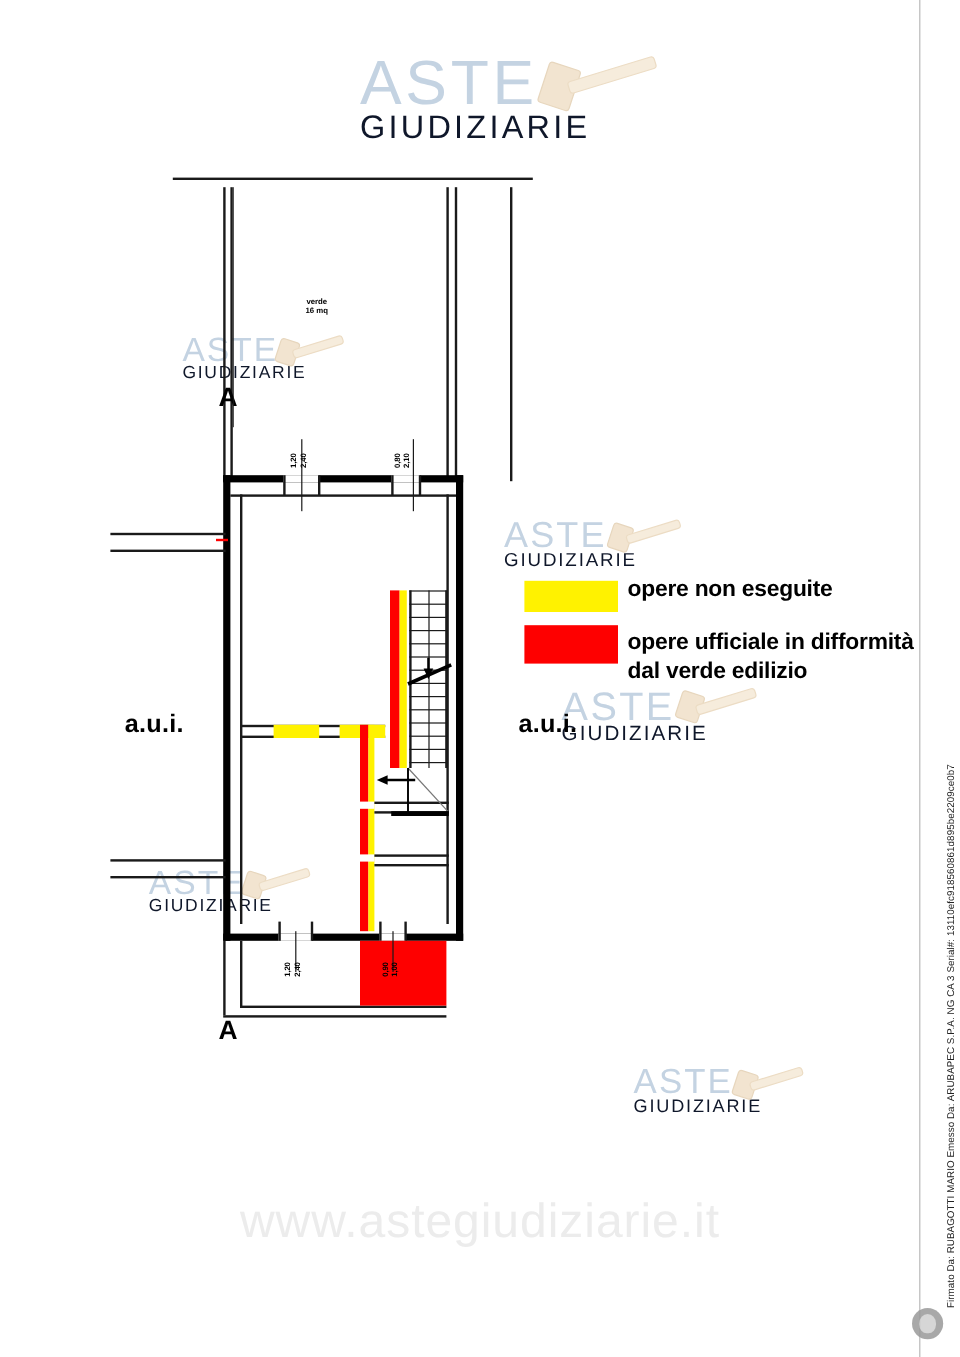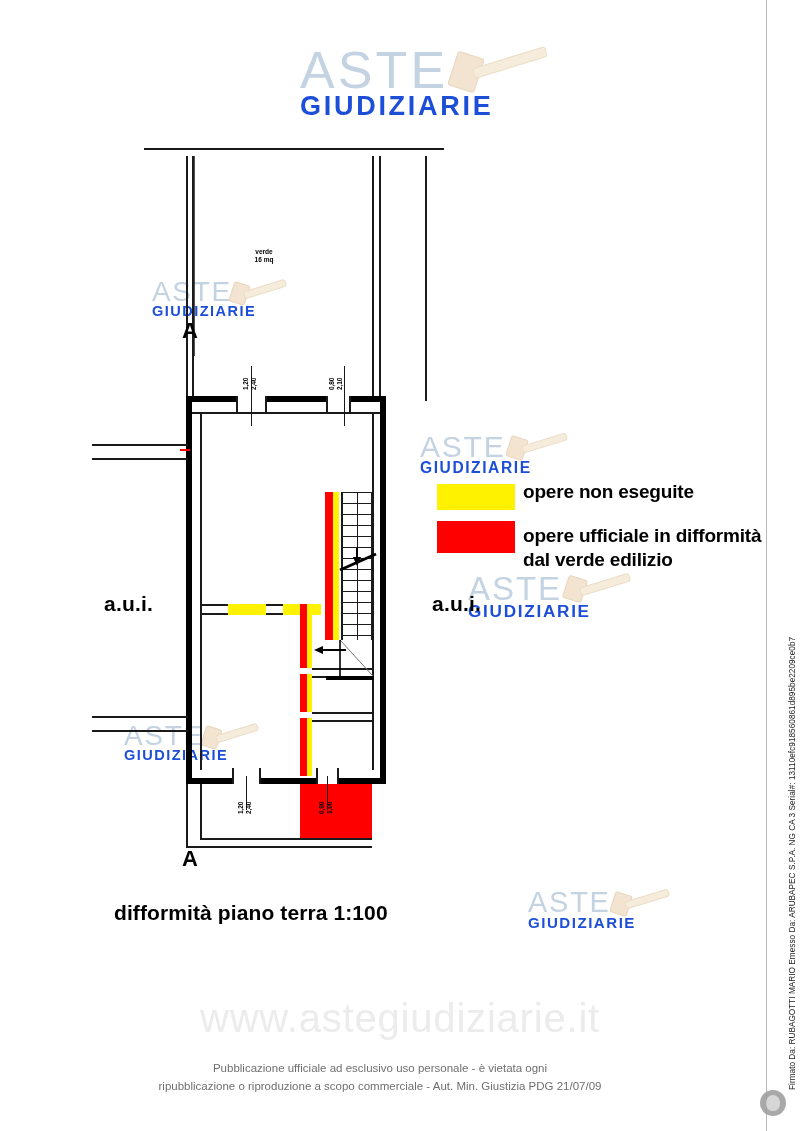--- a/index.html
+++ b/index.html
@@ -5,21 +5,21 @@
   html,body{margin:0;padding:0;background:#ffffff;}
   body{width:800px;height:1131px;position:relative;overflow:hidden;
        font-family:"Liberation Sans",sans-serif;color:#000;}
 
   .page{position:absolute;left:0;top:0;width:800px;height:1131px;background:#fff;}
 
   
   .wm{position:absolute;pointer-events:none;user-select:none;}
   .wm-aste{display:block;line-height:1;}
   .wm-aste .l1{font-size:1em;letter-spacing:.06em;color:#c4d3e2;font-weight:400;}
-  .wm-aste .l2{font-size:.52em;letter-spacing:.10em;color:#1d4ed8;font-weight:700;
+  .wm-aste .l2{font-size:.52em;letter-spacing:.10em;color:#0f172a;font-weight:400;
                display:block;margin-top:-.12em;}
   .gavel{position:absolute;}
   .gavel .head{position:absolute;border-radius:3px;background:#f2e4d0;
                border:1px solid #e7d6bd;}
   .gavel .handle{position:absolute;border-radius:3px;background:#f6ecdc;
                  border:1px solid #ecdcc4;}
 
   .wm-url{position:absolute;left:0;width:800px;text-align:center;
           font-size:40px;letter-spacing:.02em;color:#ececec;font-weight:400;}
 
@@ -283,24 +283,19 @@
     <div class="legend-sw" style="left:437px;top:484px;width:78px;height:26px;background:#fff200;"></div>
     <div class="legend-txt" style="left:523px;top:480px;">opere non eseguite</div>
 
     <div class="legend-sw" style="left:437px;top:521px;width:78px;height:32px;background:#fe0000;"></div>
     <div class="legend-txt" style="left:523px;top:524px;">
       <span>opere ufficiale in difformità</span><br>
       <span>dal verde edilizio</span>
     </div>
   </div>
 
-  <div class="title" style="left:114px;top:901px;">difformità piano terra  1:100</div>
-
-  <div class="footer" style="top:1060px;">
-    <div>Pubblicazione ufficiale ad esclusivo uso personale - è vietata ogni</div>
-    <div>ripubblicazione o riproduzione a scopo commerciale - Aut. Min. Giustizia PDG 21/07/09</div>
-  </div>
+
 
   <div class="sig-sep" style="left:766px;top:0;width:1px;height:1131px;"></div>
   <div class="sig" style="left:788px;top:1090px;">Firmato Da: RUBAGOTTI MARIO Emesso Da: ARUBAPEC S.P.A. NG CA 3 Serial#: 13110efc918560861d895be2209ce0b7</div>
   <div class="stamp" style="left:760px;top:1090px;"></div>
 
 </div>
 
 </body></html>

